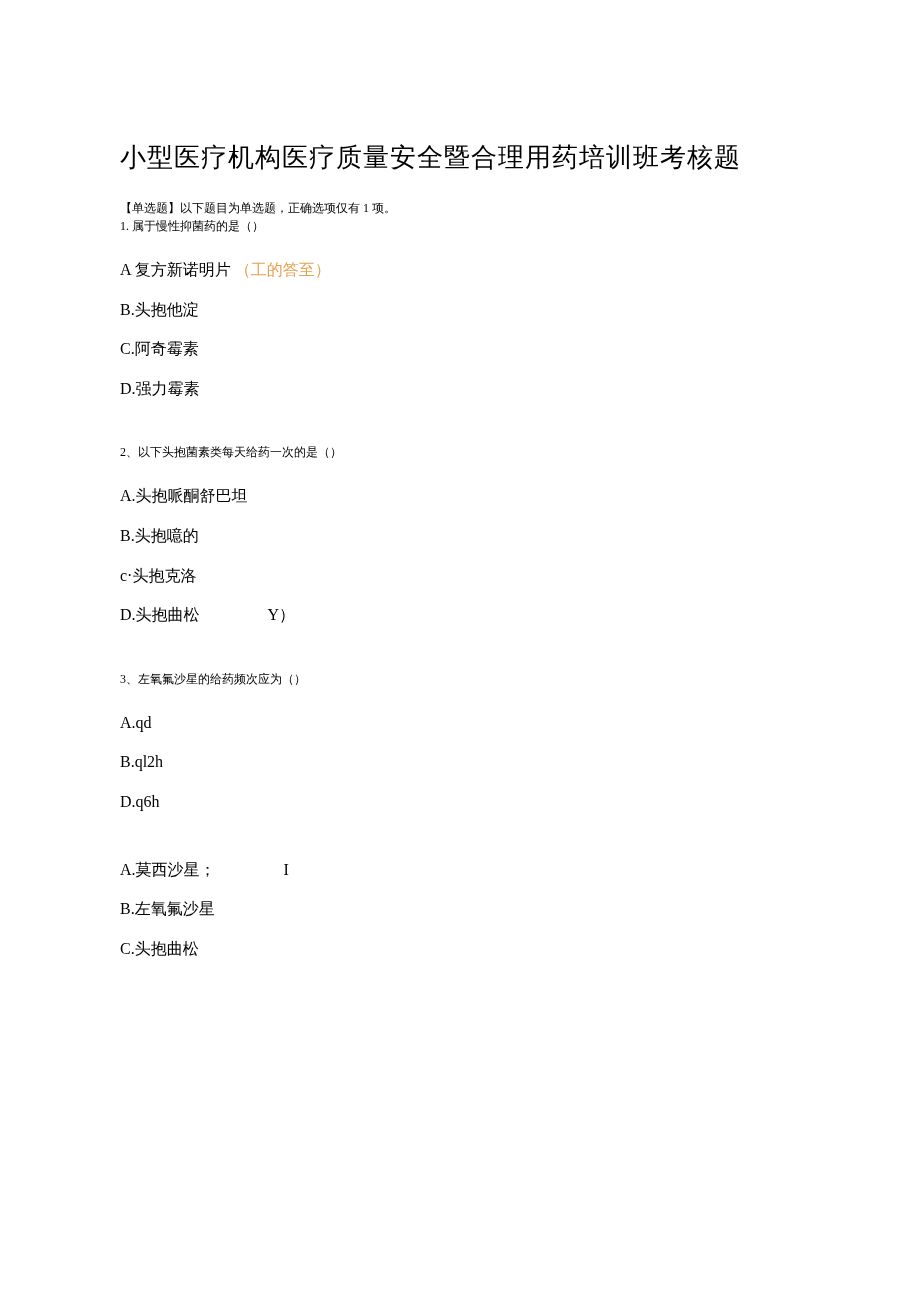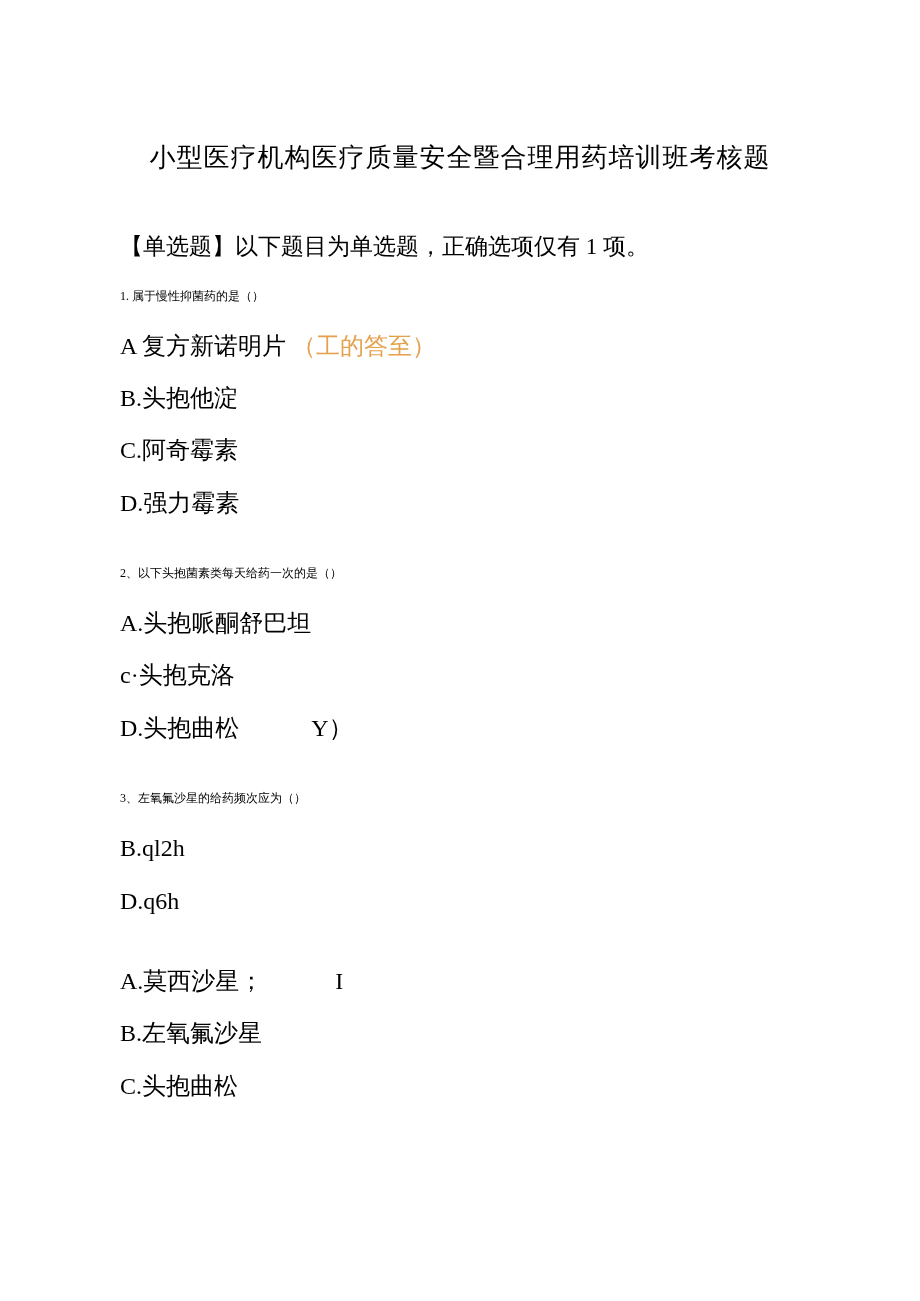--- a/index.html
+++ b/index.html
@@ -7,38 +7,37 @@
     padding: 0;
     background: #ffffff;
     font-family: "SimSun", "宋体", serif;
     width: 920px;
     min-height: 1301px;
   }
   .page {
     padding: 140px 120px 60px 120px;
   }
   .title {
-    text-align: center;
+    text-align: left;
     font-size: 26px;
     font-weight: normal;
-    margin-bottom: 55px;
+    margin-bottom: 24px;
     letter-spacing: 1px;
   }
   .instruction {
-    font-size: 23px;
-    margin-bottom: 22px;
+    font-size: 12px;
     line-height: 1.5;
   }
   .question-stem {
     font-size: 12px;
     margin-bottom: 22px;
     line-height: 1.5;
   }
   .option {
-    font-size: 24px;
+    font-size: 16px;
     margin-bottom: 14px;
     line-height: 1.6;
   }
   .gap {
     height: 28px;
   }
   .annotation {
     color: #e5a04d;
   }
   .after-space {
@@ -61,30 +60,32 @@
     <span class="annotation">（工的答至）</span>
   </div>
   <div class="option">B.头抱他淀</div>
   <div class="option">C.阿奇霉素</div>
   <div class="option">D.强力霉素</div>
 
   <div class="gap"></div>
 
   <div class="question-stem">2、以下头抱菌素类每天给药一次的是（）</div>
   <div class="option">A.头抱哌酮舒巴坦</div>
+  <div class="option">B.头抱噫的</div>
   <div class="option">c·头抱克洛</div>
   <div class="option">
     <span>D.头抱曲松</span>
     <span class="after-space"></span>
     <span>Y）</span>
   </div>
 
   <div class="gap"></div>
 
   <div class="question-stem">3、左氧氟沙星的给药频次应为（）</div>
+  <div class="option">A.qd</div>
   <div class="option">B.ql2h</div>
   <div class="option">D.q6h</div>
 
   <div class="gap"></div>
 
   <div class="option">
     <span>A.莫西沙星；</span>
     <span class="after-space"></span>
     <span>I</span>
   </div>

